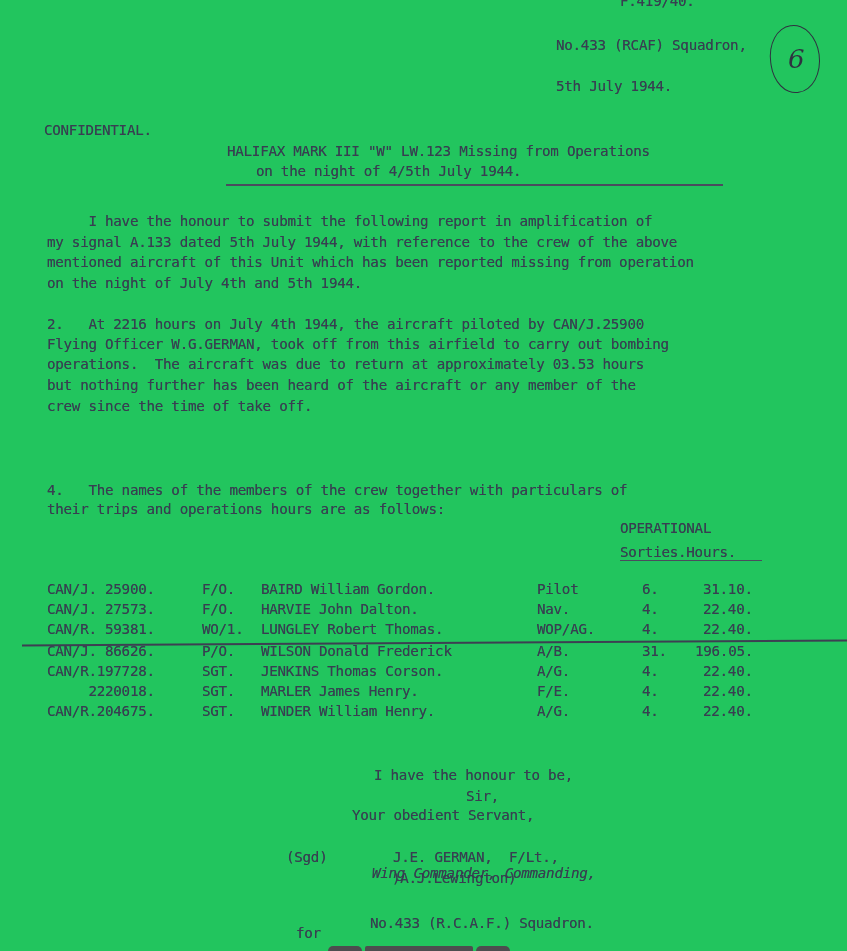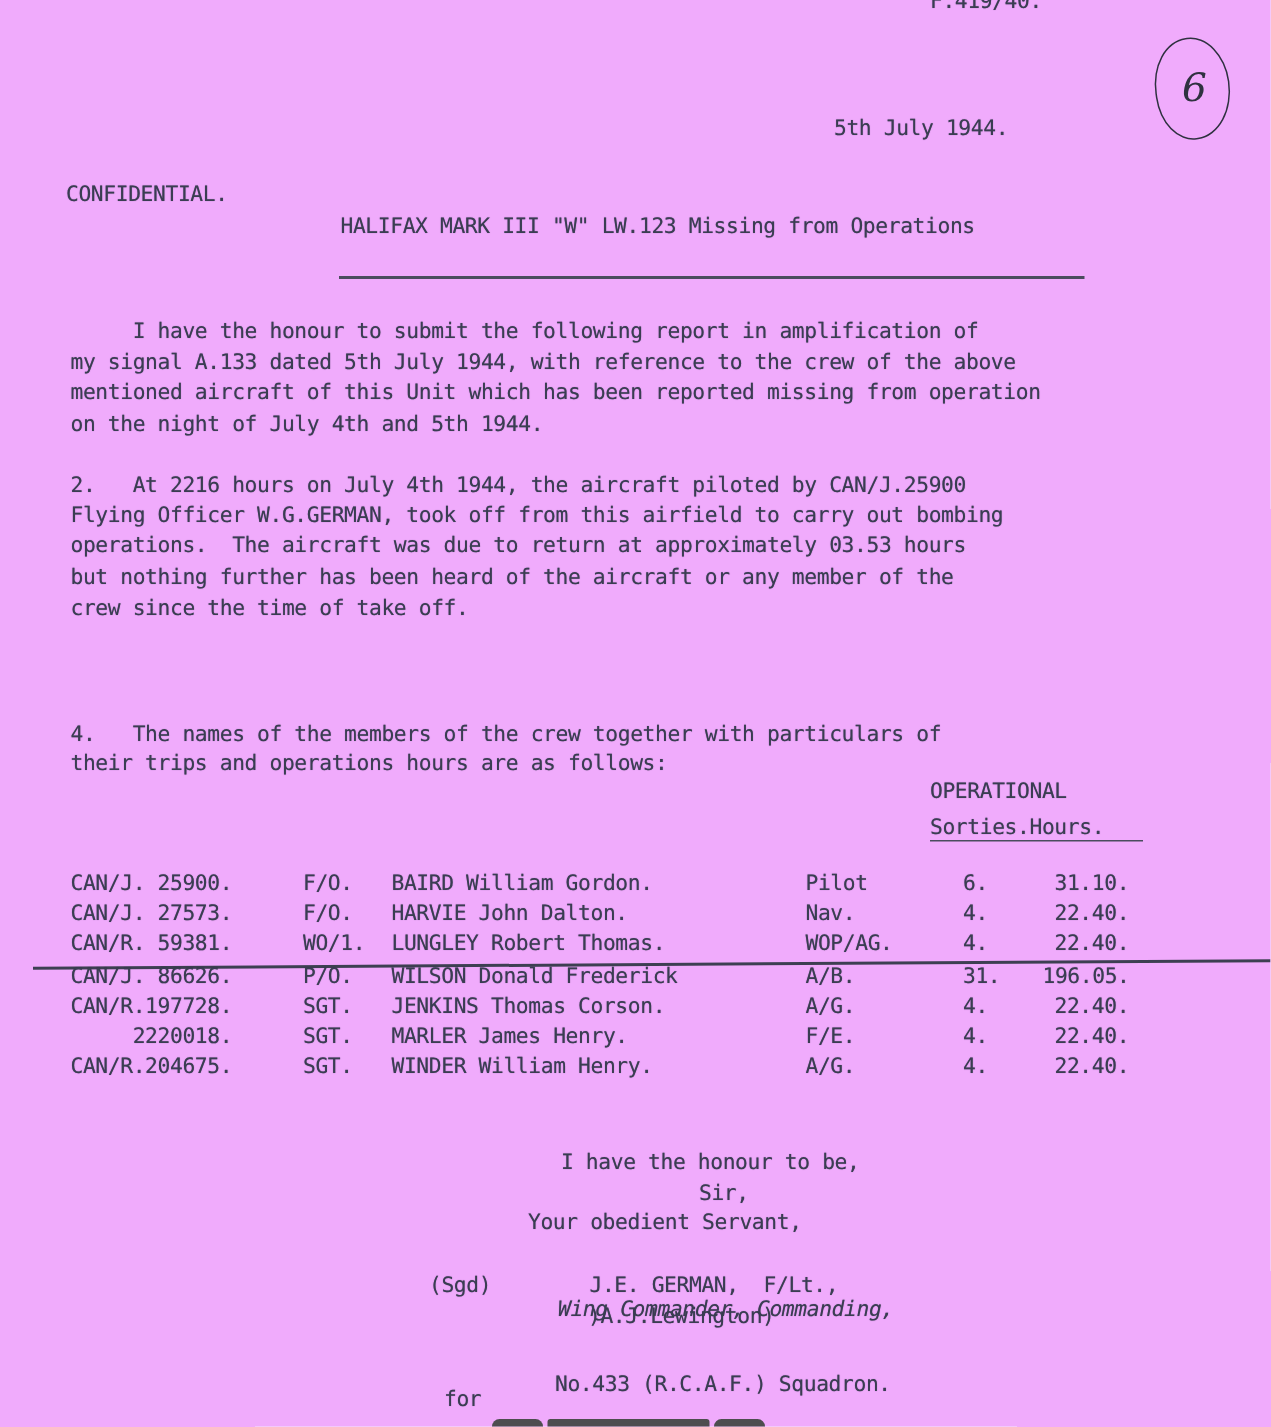--- a/index.html
+++ b/index.html
@@ -2,21 +2,21 @@
 <html><head>
   <meta charset="utf-8">
   <style>
     html, body { margin: 0; padding: 0; }
     body {
       width: 847px; height: 951px; overflow: hidden; position: relative;
       background: #fbfbfa;
       font-family: "DejaVu Serif", "Liberation Serif", serif;
       color: #3c3f55;
     }
-    .page { position: absolute; inset: 0; background: #f0abfc; }
+    .page { position: absolute; inset: 0; background: #22c55e; }
     .t {
       position: absolute; white-space: pre; font-family: "DejaVu Sans Mono", "Liberation Mono", monospace;
       font-size: 14.2px; line-height: 20px; letter-spacing: -0.25px; color: #3a3d52;
       text-shadow: 0 0 0.6px rgba(40,42,70,0.55);
     }
     .underline-rule { position: absolute; height: 1.5px; background: #4a4c5e; }
     .strike { position: absolute; height: 1.5px; background: #3d3f52; transform: rotate(-0.35deg); }
     .circle {
       position: absolute; left: 770px; top: 25px; width: 48px; height: 66px;
       border: 1.6px solid #2f3140; border-radius: 50% 48% 52% 46%;
@@ -37,28 +37,30 @@
     .c-sorties { left: 595px; }
     .c-hours { left: 656px; }
     .tabbar { position: absolute; top: 946px; height: 8px; background: #4d4d4f; border-radius: 5px 5px 0 0; }
   </style>
 </head>
 <body>
 
 <div class="page">
 
   <div class="t" style="left:620px; top:-9px;">F.419/40.</div>
+  <div class="t" style="left:556px; top:35px;">No.433 (RCAF) Squadron,</div>
   <div class="circle"></div>
   <div class="circle-num">6</div>
 
   <div class="t" style="left:556px; top:76px;">5th July 1944.</div>
 
   <div class="t" style="left:44px; top:120px;">CONFIDENTIAL.</div>
 
   <div class="t" style="left:227px; top:141px;">HALIFAX MARK III "W" LW.123 Missing from Operations</div>
+  <div class="t" style="left:256px; top:161px;">on the night of 4/5th July 1944.</div>
   <div class="underline-rule" style="left:226px; top:184px; width:497px;"></div>
 
   <div>
     <div class="t" style="left:47px; top:211px;">     I have the honour to submit the following report in amplification of</div>
     <div class="t" style="left:47px; top:232px;">my signal A.133 dated 5th July 1944, with reference to the crew of the above</div>
     <div class="t" style="left:47px; top:252px;">mentioned aircraft of this Unit which has been reported missing from operation</div>
     <div class="t" style="left:47px; top:273px;">on the night of July 4th and 5th 1944.</div>
   </div>
 
   <div>

